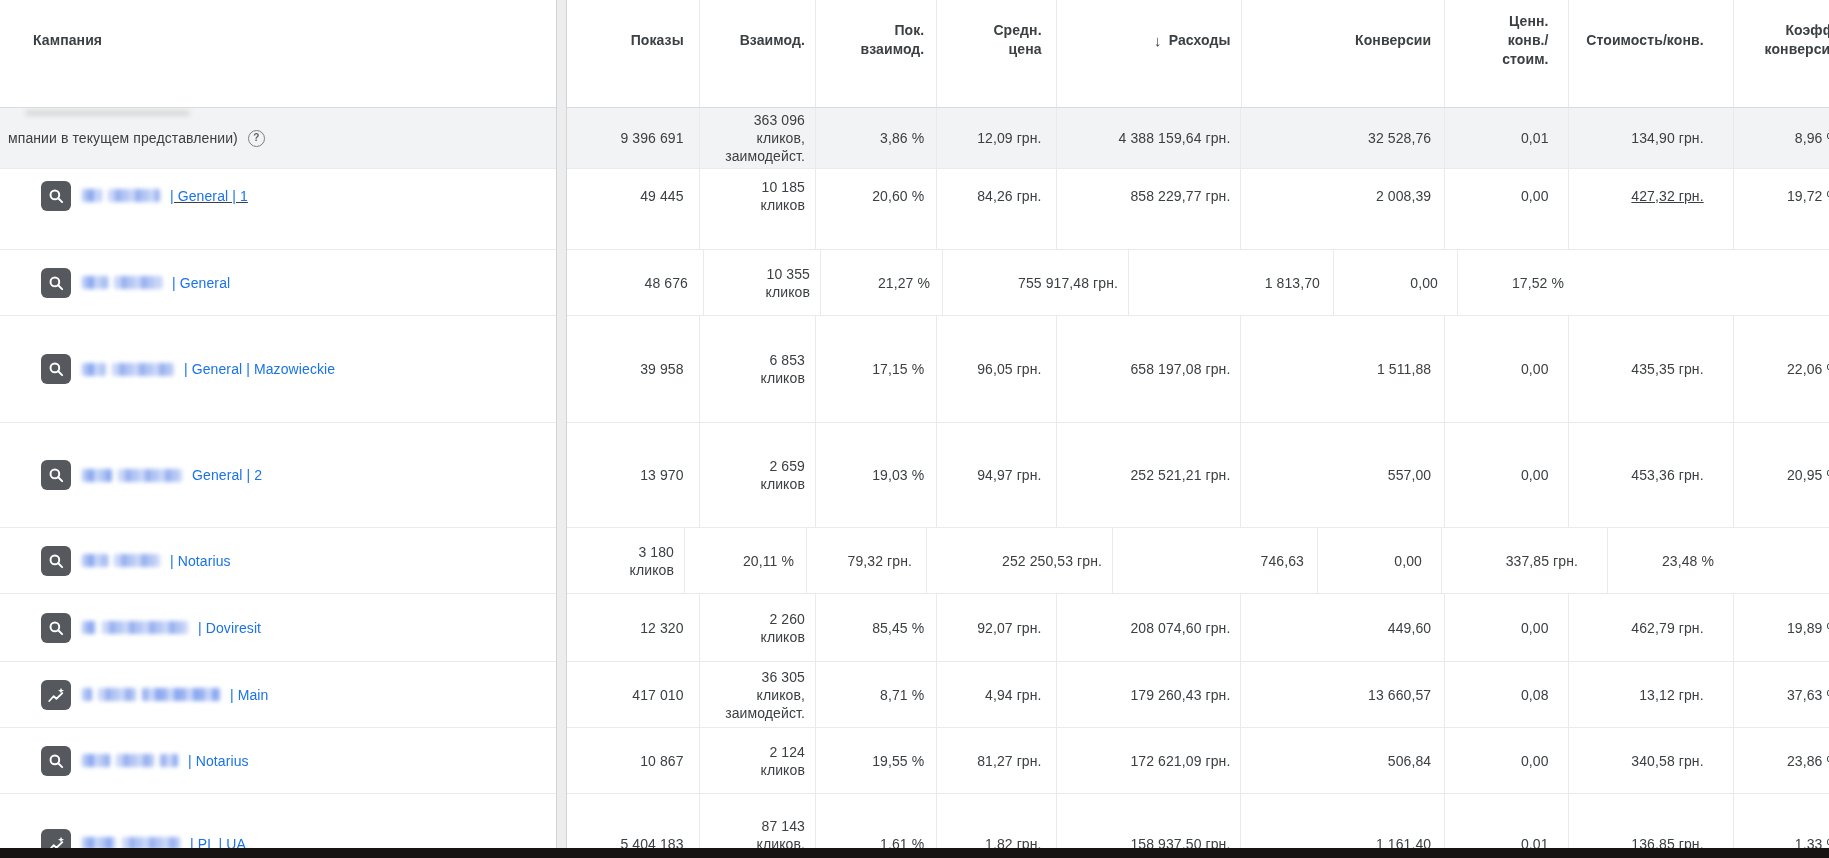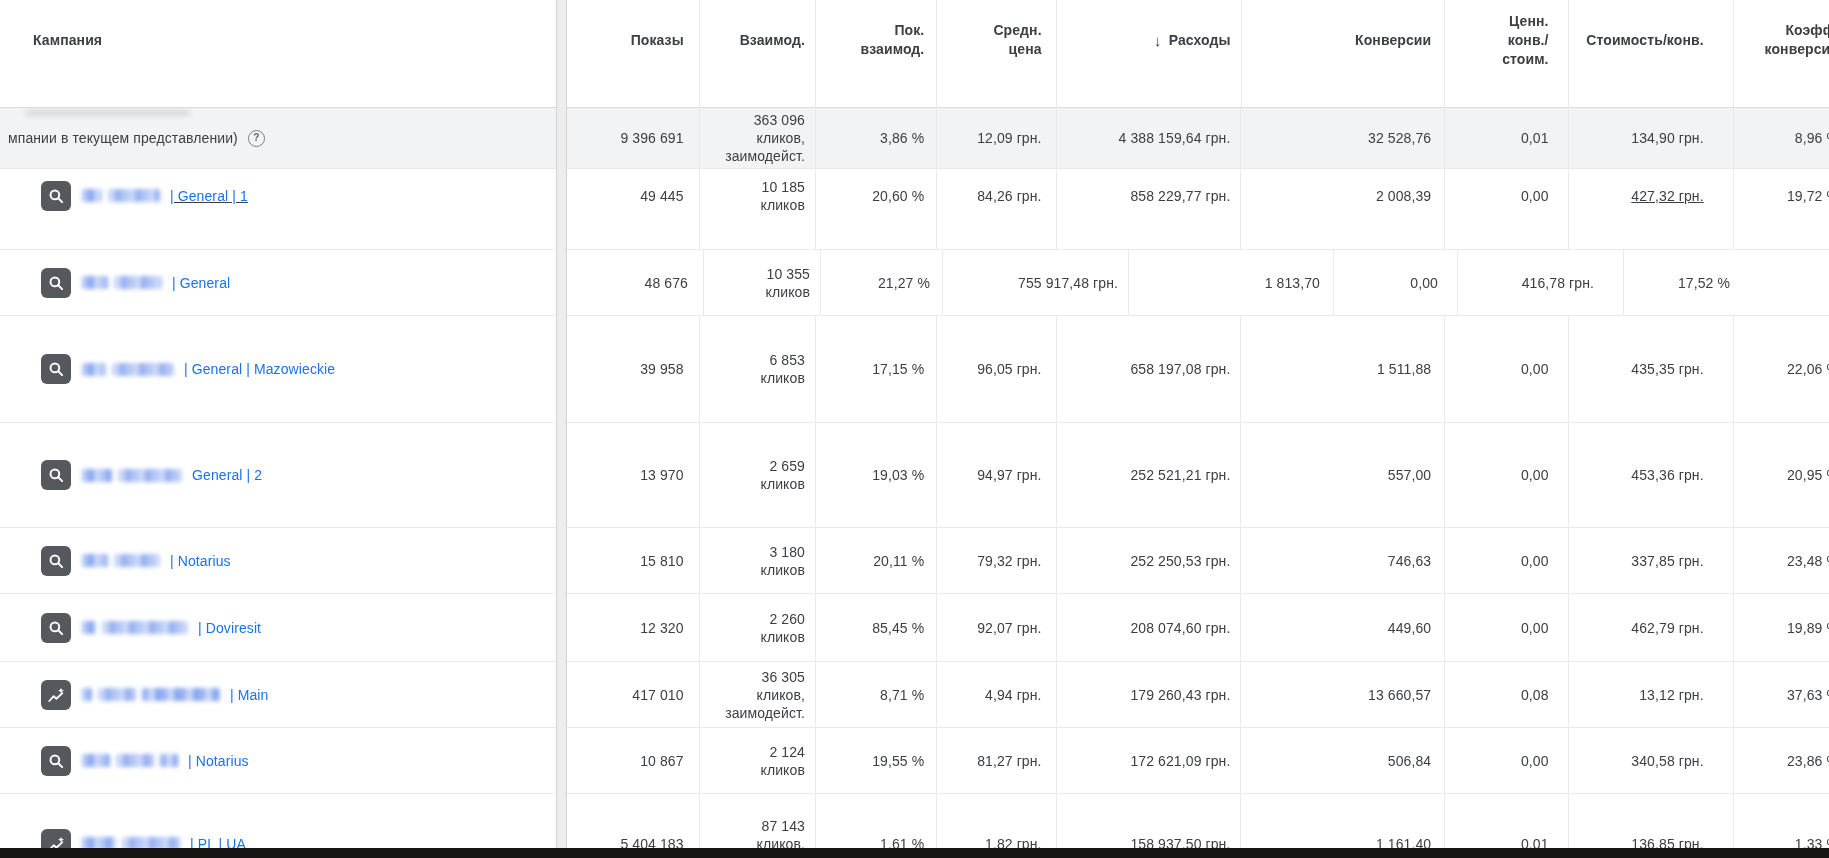--- a/index.html
+++ b/index.html
@@ -138,21 +138,20 @@
             <span class="name-text">| General</span>
           </span>
         </div>
         <div class="cell col-impressions">48 676</div>
         <div class="cell col-interactions">10 355
 кликов</div>
         <div class="cell col-rate">21,27 %</div>
         <div class="cell col-cost">755 917,48 грн.</div>
         <div class="cell col-conv">1 813,70</div>
         <div class="cell col-vc">0,00</div>
-        <div class="cell col-cpc">416,78 грн.</div>
         <div class="cell col-cr">17,52 %</div>
       </div>
       <div class="row data-row" style="height: 107px;">
         <div class="cell col-campaign">
           <div class="chip">
             <svg width="18" height="18" viewBox="0 0 24 24">
               <circle cx="10.5" cy="10.5" r="5.8" fill="none" stroke="#fff" stroke-width="2.6"></circle>
               <line x1="15" y1="15" x2="20.2" y2="20.2" stroke="#fff" stroke-width="2.6" stroke-linecap="round"></line>
             </svg>
           </div>
@@ -205,21 +204,20 @@
               <circle cx="10.5" cy="10.5" r="5.8" fill="none" stroke="#fff" stroke-width="2.6"></circle>
               <line x1="15" y1="15" x2="20.2" y2="20.2" stroke="#fff" stroke-width="2.6" stroke-linecap="round"></line>
             </svg>
           </div>
           <span class="campaign-name">
             <div class="blur-seg" style="width: 26px; background: repeating-linear-gradient(90deg, rgb(169, 191, 242) 0px, rgb(169, 191, 242) 6px, rgb(126, 159, 240) 6px, rgb(126, 159, 240) 12px, rgb(195, 210, 247) 12px, rgb(195, 210, 247) 18px);"></div>
             <div class="blur-seg" style="width: 46px; background: repeating-linear-gradient(90deg, rgb(195, 210, 247) 0px, rgb(195, 210, 247) 7px, rgb(143, 169, 238) 7px, rgb(143, 169, 238) 13px, rgb(170, 191, 242) 13px, rgb(170, 191, 242) 20px);"></div>
             <span class="name-text">| Notarius</span>
           </span>
         </div>
-        <div class="cell col-impressions">15 810</div>
         <div class="cell col-interactions">3 180
 кликов</div>
         <div class="cell col-rate">20,11 %</div>
         <div class="cell col-avg">79,32 грн.</div>
         <div class="cell col-cost">252 250,53 грн.</div>
         <div class="cell col-conv">746,63</div>
         <div class="cell col-vc">0,00</div>
         <div class="cell col-cpc">337,85 грн.</div>
         <div class="cell col-cr">23,48 %</div>
       </div>

